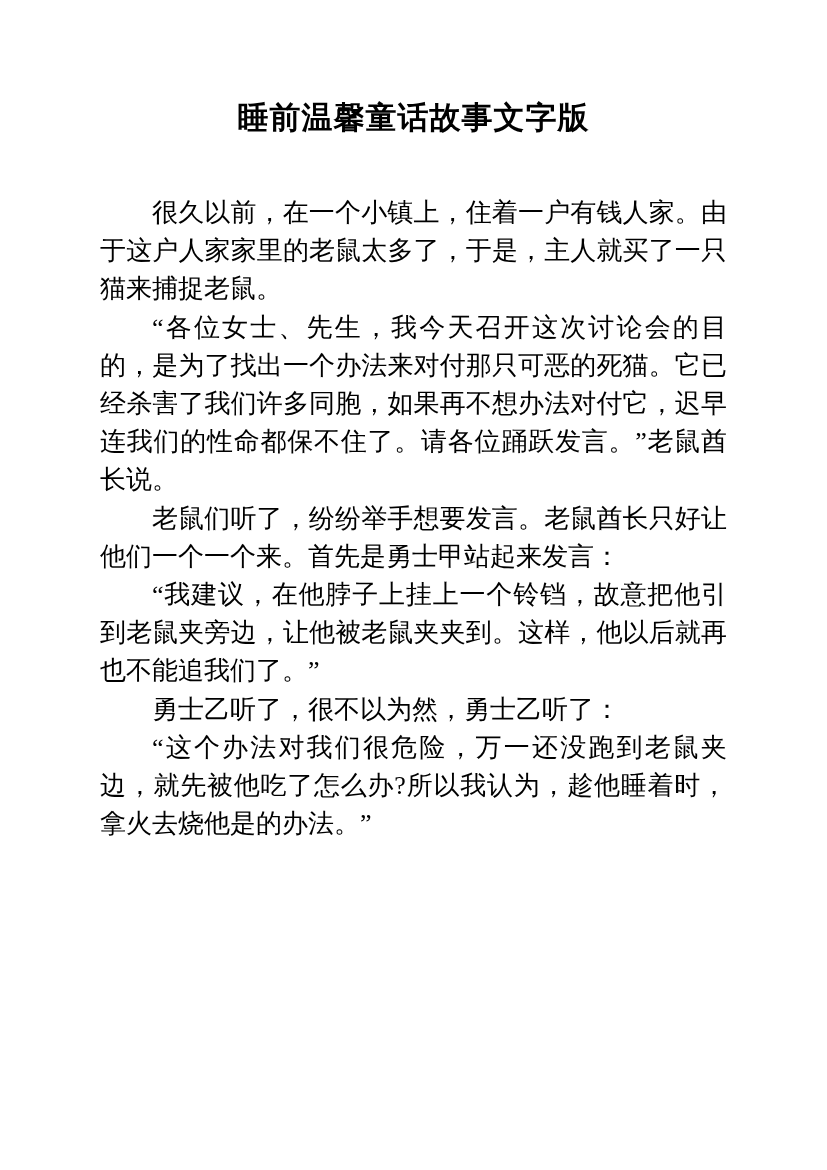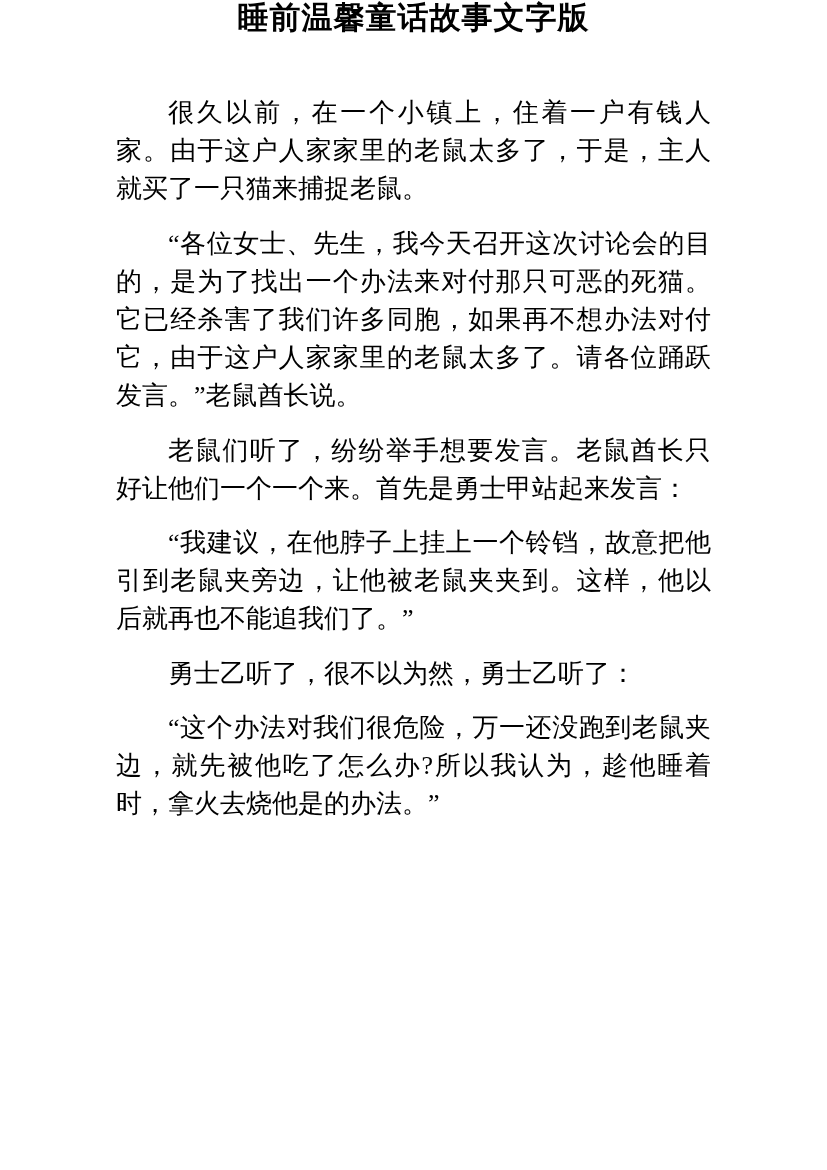--- a/index.html
+++ b/index.html
@@ -12,51 +12,52 @@
     width: 827px;
     height: 1170px;
     margin: 0 auto;
     background: #ffffff;
     color: #000000;
     overflow: hidden;
     font-family: "Liberation Serif", "DejaVu Serif", serif;
   }
   .doc-title {
     margin: 0;
+    padding-top: 100px;
     text-align: center;
     font-size: 31px;
     line-height: 36px;
     font-weight: bold;
     letter-spacing: 1px;
     color: #000000;
     font-family: "Liberation Serif", "DejaVu Serif", serif;
   }
   .content {
     margin: 58px 100px 0 100px;
     width: 627px;
   }
   .content p {
-    margin: 16px;
+    margin: 0;
     padding: 0;
     font-size: 26px;
     line-height: 38.2px;
     text-indent: 2em;
     text-align: justify;
     text-justify: inter-ideograph;
     color: #000000;
     word-break: break-all;
   }
 </style>
 </head>
 <body>
 
 <div class="page">
   <h1 class="doc-title">睡前温馨童话故事文字版</h1>
 
   <div class="content">
     <p>很久以前，在一个小镇上，住着一户有钱人家。由于这户人家家里的老鼠太多了，于是，主人就买了一只猫来捕捉老鼠。</p>
-    <p>“各位女士、先生，我今天召开这次讨论会的目的，是为了找出一个办法来对付那只可恶的死猫。它已经杀害了我们许多同胞，如果再不想办法对付它，由于这户人家家里的老鼠太多了。请各位踊跃发言。”老鼠酋长说。</p>
+    <p>“各位女士、先生，我今天召开这次讨论会的目的，是为了找出一个办法来对付那只可恶的死猫。它已经杀害了我们许多同胞，如果再不想办法对付它，迟早连我们的性命都保不住了。请各位踊跃发言。”老鼠酋长说。</p>
     <p>老鼠们听了，纷纷举手想要发言。老鼠酋长只好让他们一个一个来。首先是勇士甲站起来发言：</p>
     <p>“我建议，在他脖子上挂上一个铃铛，故意把他引到老鼠夹旁边，让他被老鼠夹夹到。这样，他以后就再也不能追我们了。”</p>
     <p>勇士乙听了，很不以为然，勇士乙听了：</p>
     <p>“这个办法对我们很危险，万一还没跑到老鼠夹边，就先被他吃了怎么办?所以我认为，趁他睡着时，拿火去烧他是的办法。”</p>
   </div>
 </div>
 
 </body></html>

